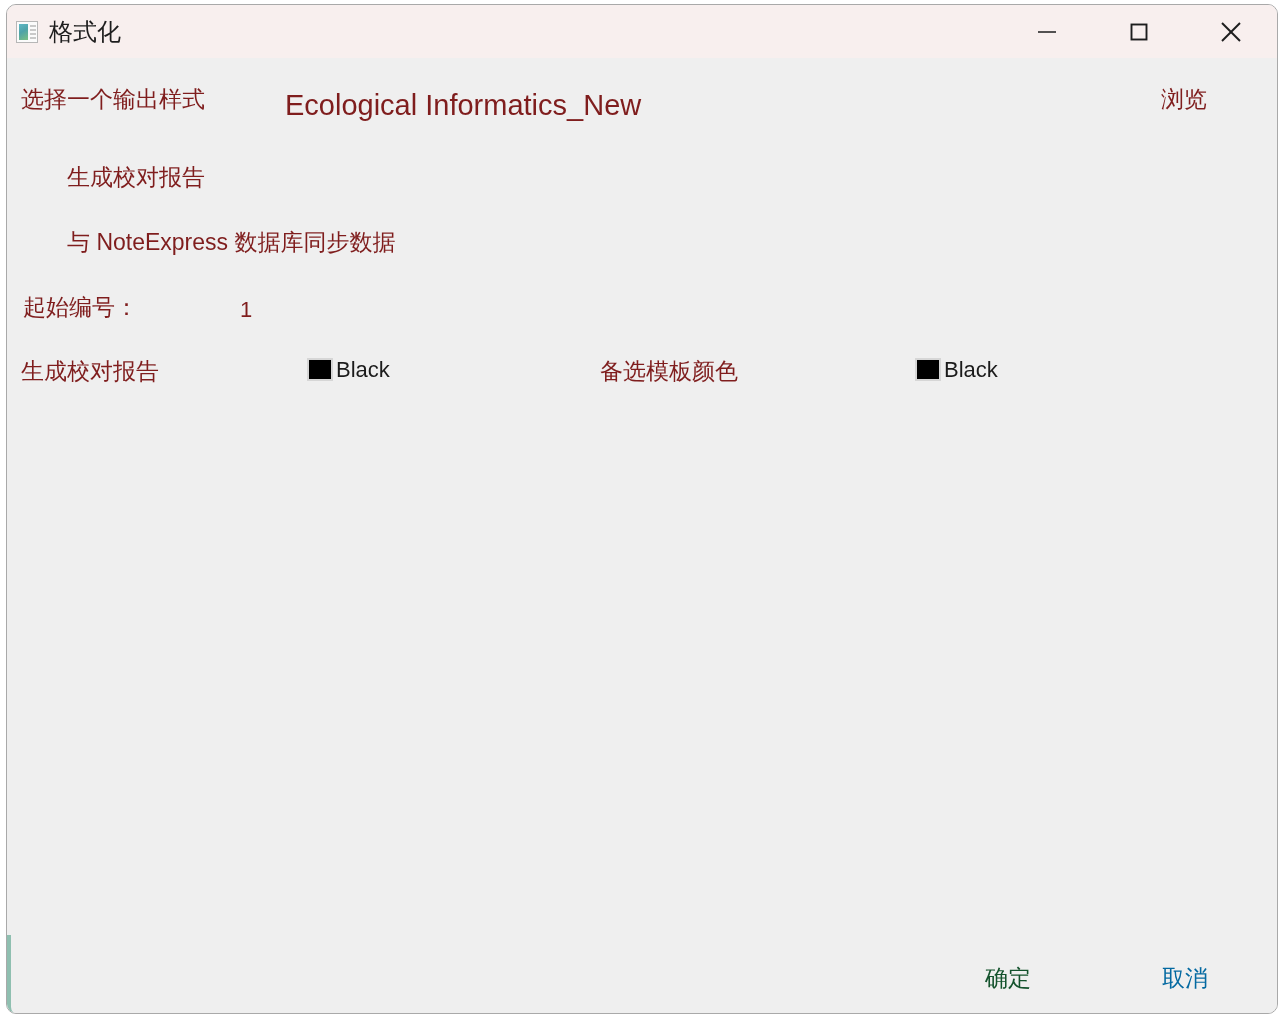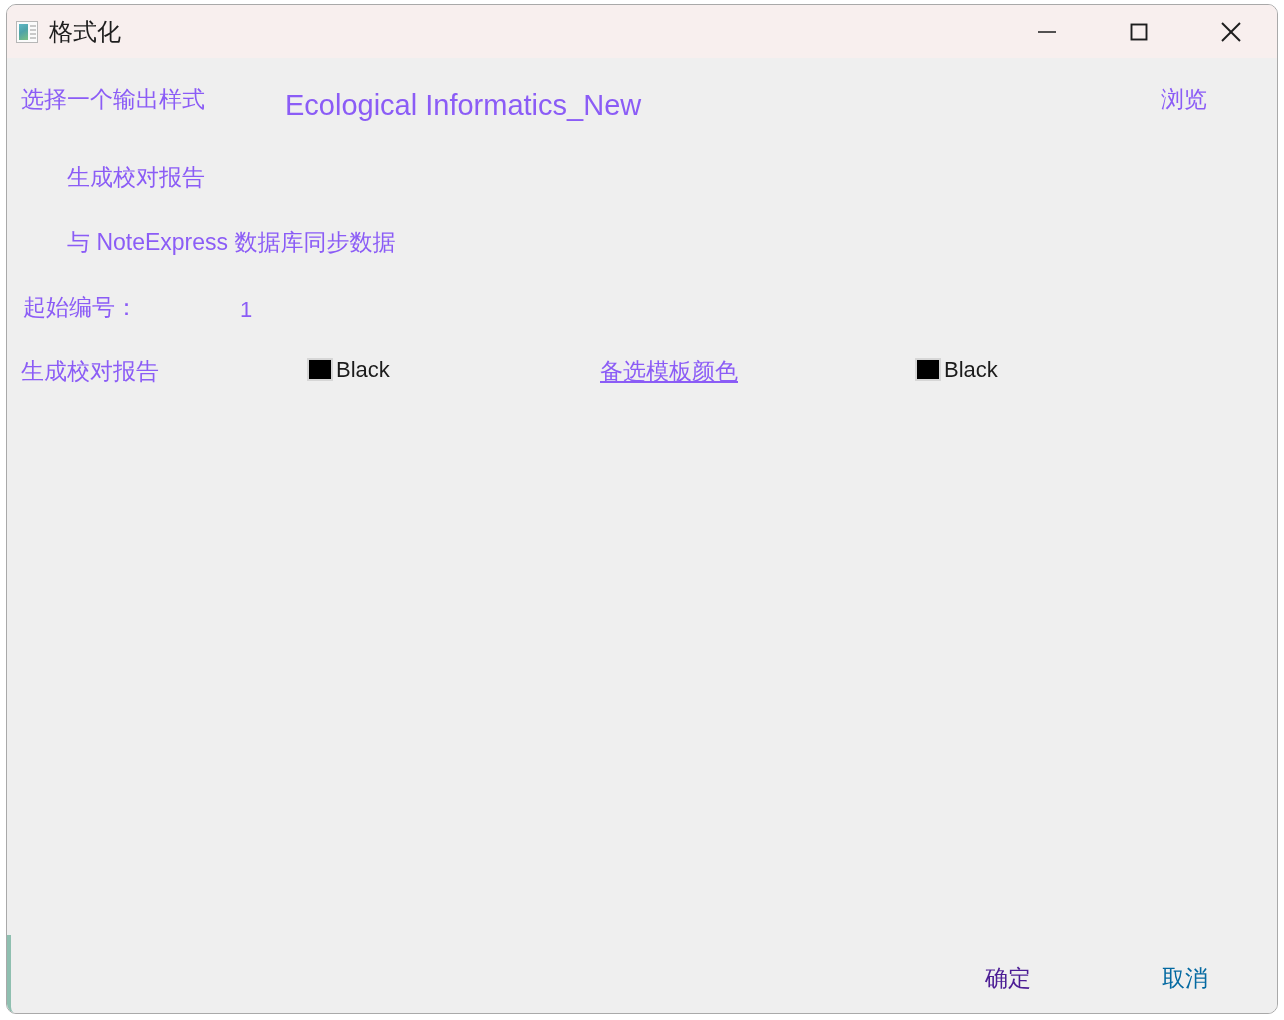--- a/index.html
+++ b/index.html
@@ -121,37 +121,37 @@
     left: 0;
     top: 53px;
     right: 0;
     bottom: 0;
     background: #efefef;
   }
 
   .row-text {
     position: absolute;
     font-size: 23px;
-    color: #8b5cf6;
+    color: #7f1d1d;
     white-space: nowrap;
     line-height: 1;
   }
 
   #lbl-style       { left: 14px;  top: 30px; }
   #val-style       { left: 278px; top: 33px; font-size: 29px; }
   #btn-browse      { left: 1154px; top: 30px; cursor: default; }
 
   #chk-report      { left: 60px;  top: 108px; cursor: default; }
   #chk-sync        { left: 60px;  top: 173px; cursor: default; }
 
   #lbl-startno     { left: 16px;  top: 238px; }
   #val-startno     { left: 233px; top: 241px; font-size: 22px; }
 
   #lbl-maincolor   { left: 14px;  top: 302px; }
-  #lbl-altcolor    { left: 593px; top: 302px; text-decoration: underline; }
+  #lbl-altcolor    { left: 593px; top: 302px; }
 
   .swatch-group {
     position: absolute;
     display: flex;
     align-items: center;
     cursor: default;
   }
   #sw-main { left: 300px; top: 300px; }
   #sw-alt  { left: 908px; top: 300px; }
   .swatch {
@@ -162,21 +162,21 @@
     flex: none;
   }
   .swatch-label {
     margin-left: 3px;
     font-size: 22px;
     color: #1b1b1b;
     line-height: 1;
     white-space: nowrap;
   }
 
-  #btn-ok     { position: absolute; left: 978px;  top: 909px; font-size: 23px; color:#4c1d95; white-space: nowrap; line-height:1; cursor: default; }
+  #btn-ok     { position: absolute; left: 978px;  top: 909px; font-size: 23px; color:#14532d; white-space: nowrap; line-height:1; cursor: default; }
   #btn-cancel { position: absolute; left: 1155px; top: 909px; font-size: 23px; color:#0369a1; white-space: nowrap; line-height:1; cursor: default; }
 </style>
 </head>
 <body>
 
 <div id="window">
 
   <div id="left-edge-strip"></div>
   <div id="left-edge-glyph"></div>
 

